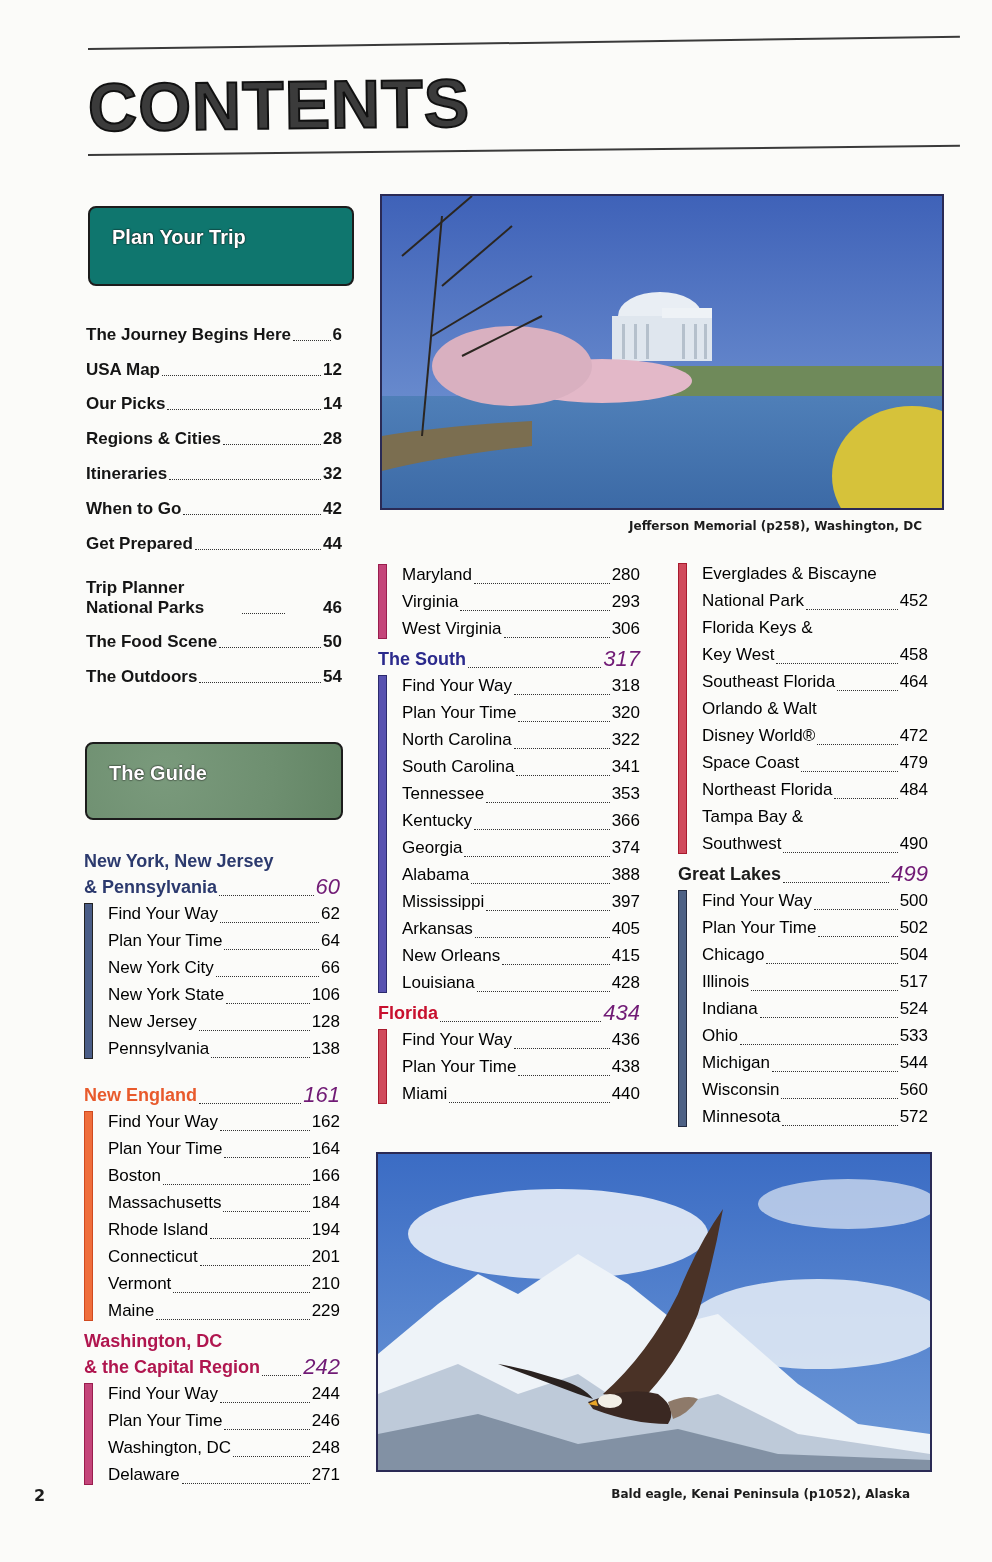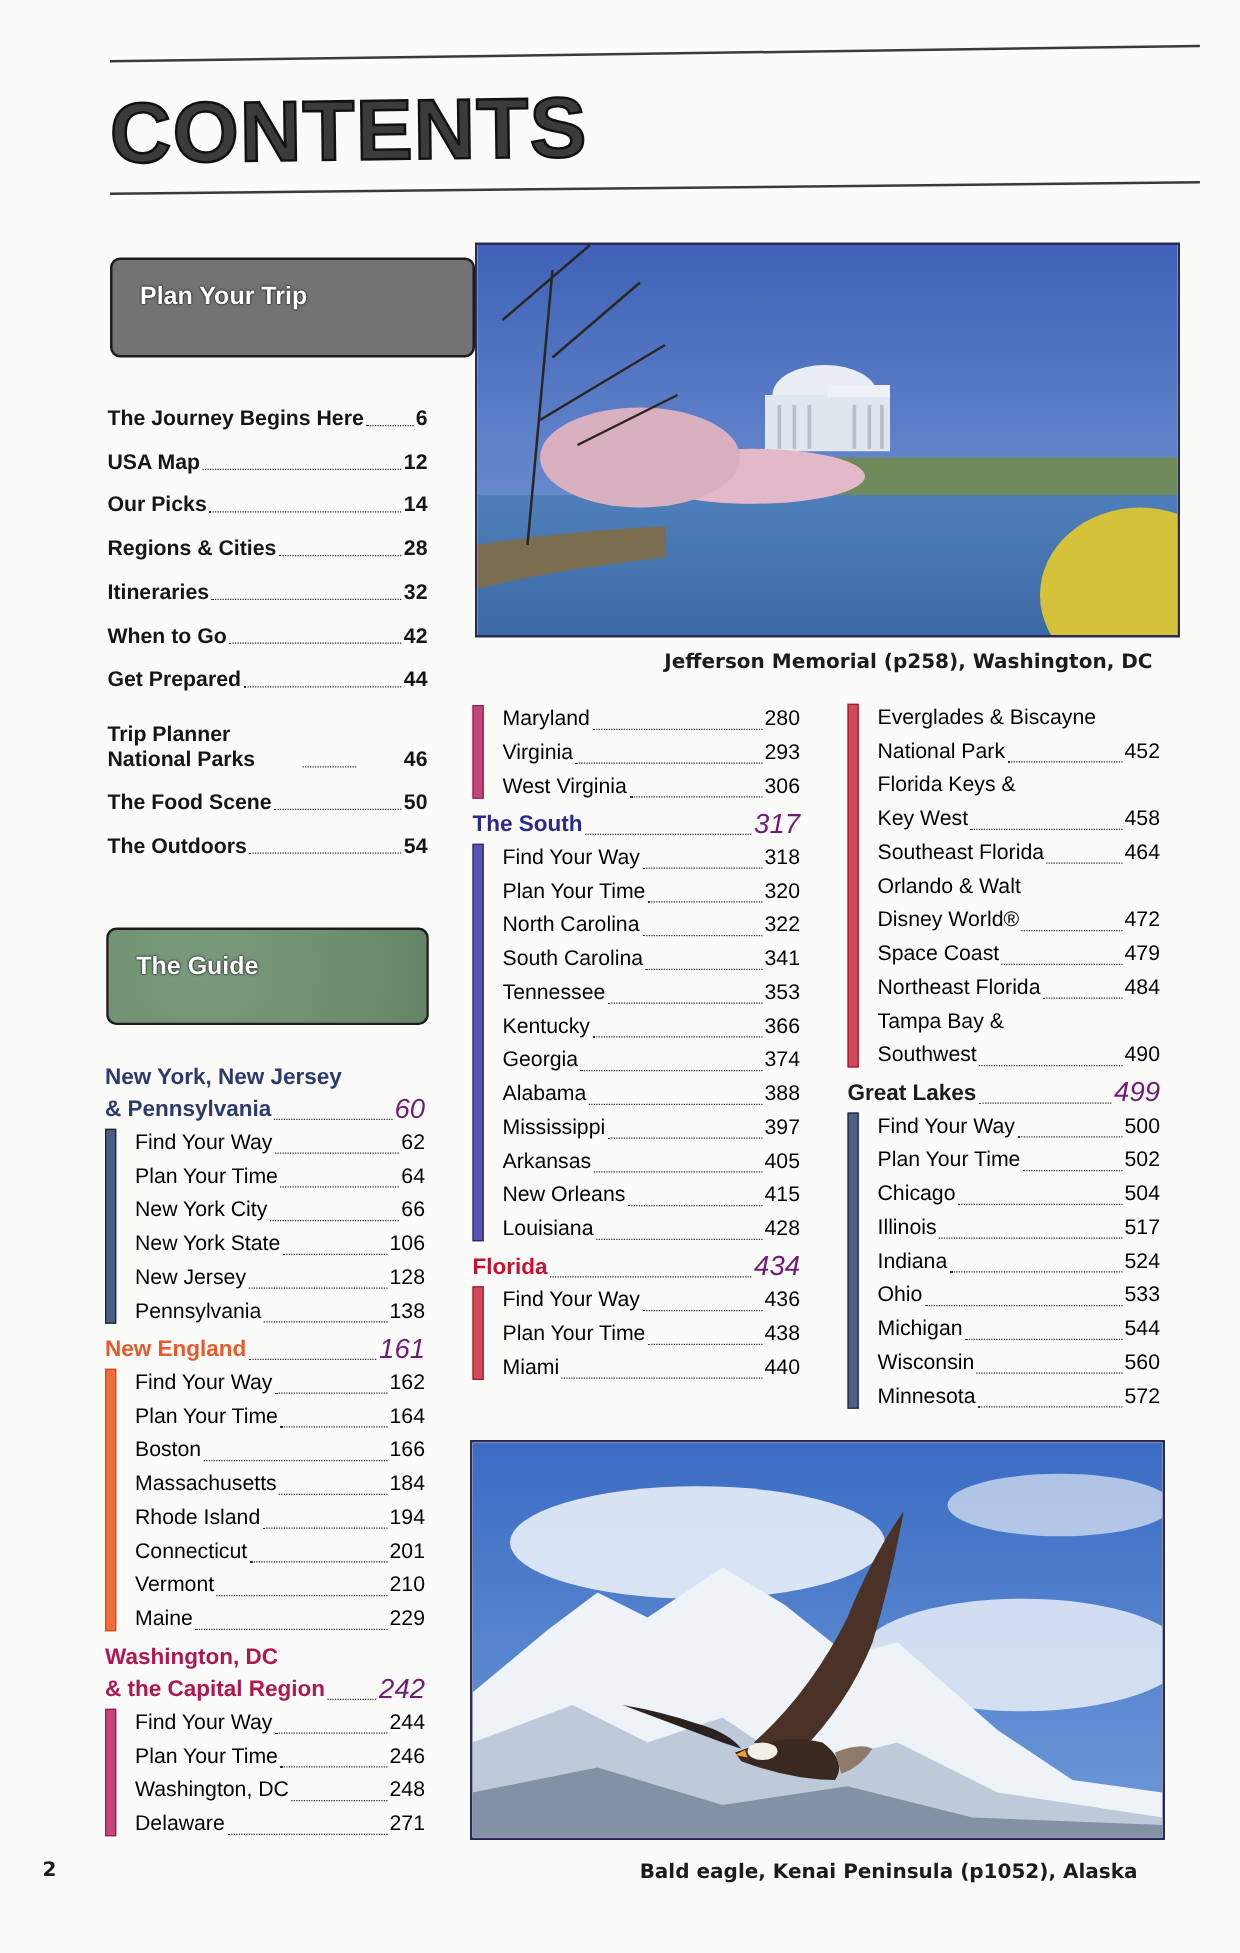--- a/index.html
+++ b/index.html
@@ -18,21 +18,21 @@
     font-size: 68px; letter-spacing: 1px; color: #3b3b3b;
     -webkit-text-stroke: 2px #111;
     transform: rotate(-0.7deg); transform-origin: left center;
   }
   .section-box {
     position: absolute; border: 2px solid #1c1c1c; border-radius: 8px;
     color: #fff; font-family: "Liberation Sans", sans-serif; font-weight: bold;
     font-size: 20px; padding: 18px 22px; box-sizing: border-box;
     text-shadow: 0 0 2px #111, 0 0 1px #111;
   }
-  .section-box.plan { left: 88px; top: 206px; width: 292px; height: 80px; background: #737373; }
+  .section-box.plan { left: 88px; top: 206px; width: 266px; height: 80px; background: #0f766e; }
   .section-box.guide { left: 85px; top: 742px; width: 258px; height: 78px;
     background: radial-gradient(circle at 30% 40%, #7a9a7c 0%, #6e8f70 60%, #638565 100%); }
 
   .plan-list { position: absolute; left: 86px; top: 310px; width: 256px; }
   .plan-item { display: flex; align-items: flex-end; font-family: "Liberation Sans", sans-serif;
     font-weight: bold; font-size: 17px; height: 34.8px; line-height: 20px; color: #151515; }
   .plan-item.two-line { height: 64px; flex-direction: column; align-items: stretch; justify-content: flex-end; }
   .plan-item .row { display: flex; align-items: flex-end; gap: 36px; }
 
   .lead { flex: 1; border-bottom: 1.5px dotted #333; margin: 0 2px 4px 2px; min-width: 6px; }
@@ -42,21 +42,21 @@
   .region-head { font-family: "Liberation Sans", sans-serif; font-weight: bold; font-size: 18px; line-height: 26px; }
   .region-head .row { display: flex; align-items: flex-end; }
   .region-head .pg { font-weight: normal; color: #701a75; font-size: 22px; font-style: italic; }
   .group { position: relative; padding-left: 24px; }
   .group .bar { position: absolute; left: 0; top: 3px; bottom: 3px; width: 9px; border: 1.5px solid #222; box-sizing: border-box; }
   .entry { display: flex; align-items: flex-end; font-size: 17px; line-height: 27px; height: 27px; color: #000000; font-family: "Liberation Sans", sans-serif; }
 
   .photo { position: absolute; border: 2px solid #2a2a55; overflow: hidden; }
   .photo.dc { left: 380px; top: 194px; width: 560px; height: 312px; }
   .photo.eagle { left: 376px; top: 1152px; width: 552px; height: 316px; }
-  .caption { position: absolute; font-family: "DejaVu Sans", sans-serif; font-weight: bold; font-size: 16px; color: #1c1c1c; }
+  .caption { position: absolute; font-family: "DejaVu Sans", sans-serif; font-weight: bold; font-size: 12px; color: #1c1c1c; }
   .caption.dc { right: 70px; top: 519px; }
   .caption.eagle { right: 82px; top: 1487px; }
   .page-num { position: absolute; left: 34px; top: 1486px; font-weight: bold; font-size: 16px; font-family: "DejaVu Sans", sans-serif; }
 </style>
 </head>
 <body>
 
 <div class="rule top"></div>
 <div class="page-title">CONTENTS</div>
 <div class="rule bottom"></div>
@@ -157,21 +157,21 @@
         <span class="lead"></span>
         <span class="pg">128</span>
       </div>
     <div class="entry">
         <span>Pennsylvania</span>
         <span class="lead"></span>
         <span class="pg">138</span>
       </div>
   </div>
 
-  <div class="region-head" style="color:#e85a2c; margin-top:4px;">
+  <div class="region-head" style="color:#e85a2c; margin-top:20px;">
     <div class="row">
         <span>New England</span>
         <span class="lead"></span>
         <span class="pg">161</span>
       </div>
   </div>
   <div class="group">
     <div class="bar" style="background:#ef6e3c; border-color:#d04a20;"></div>
     <div class="entry">
         <span>Find Your Way</span>

